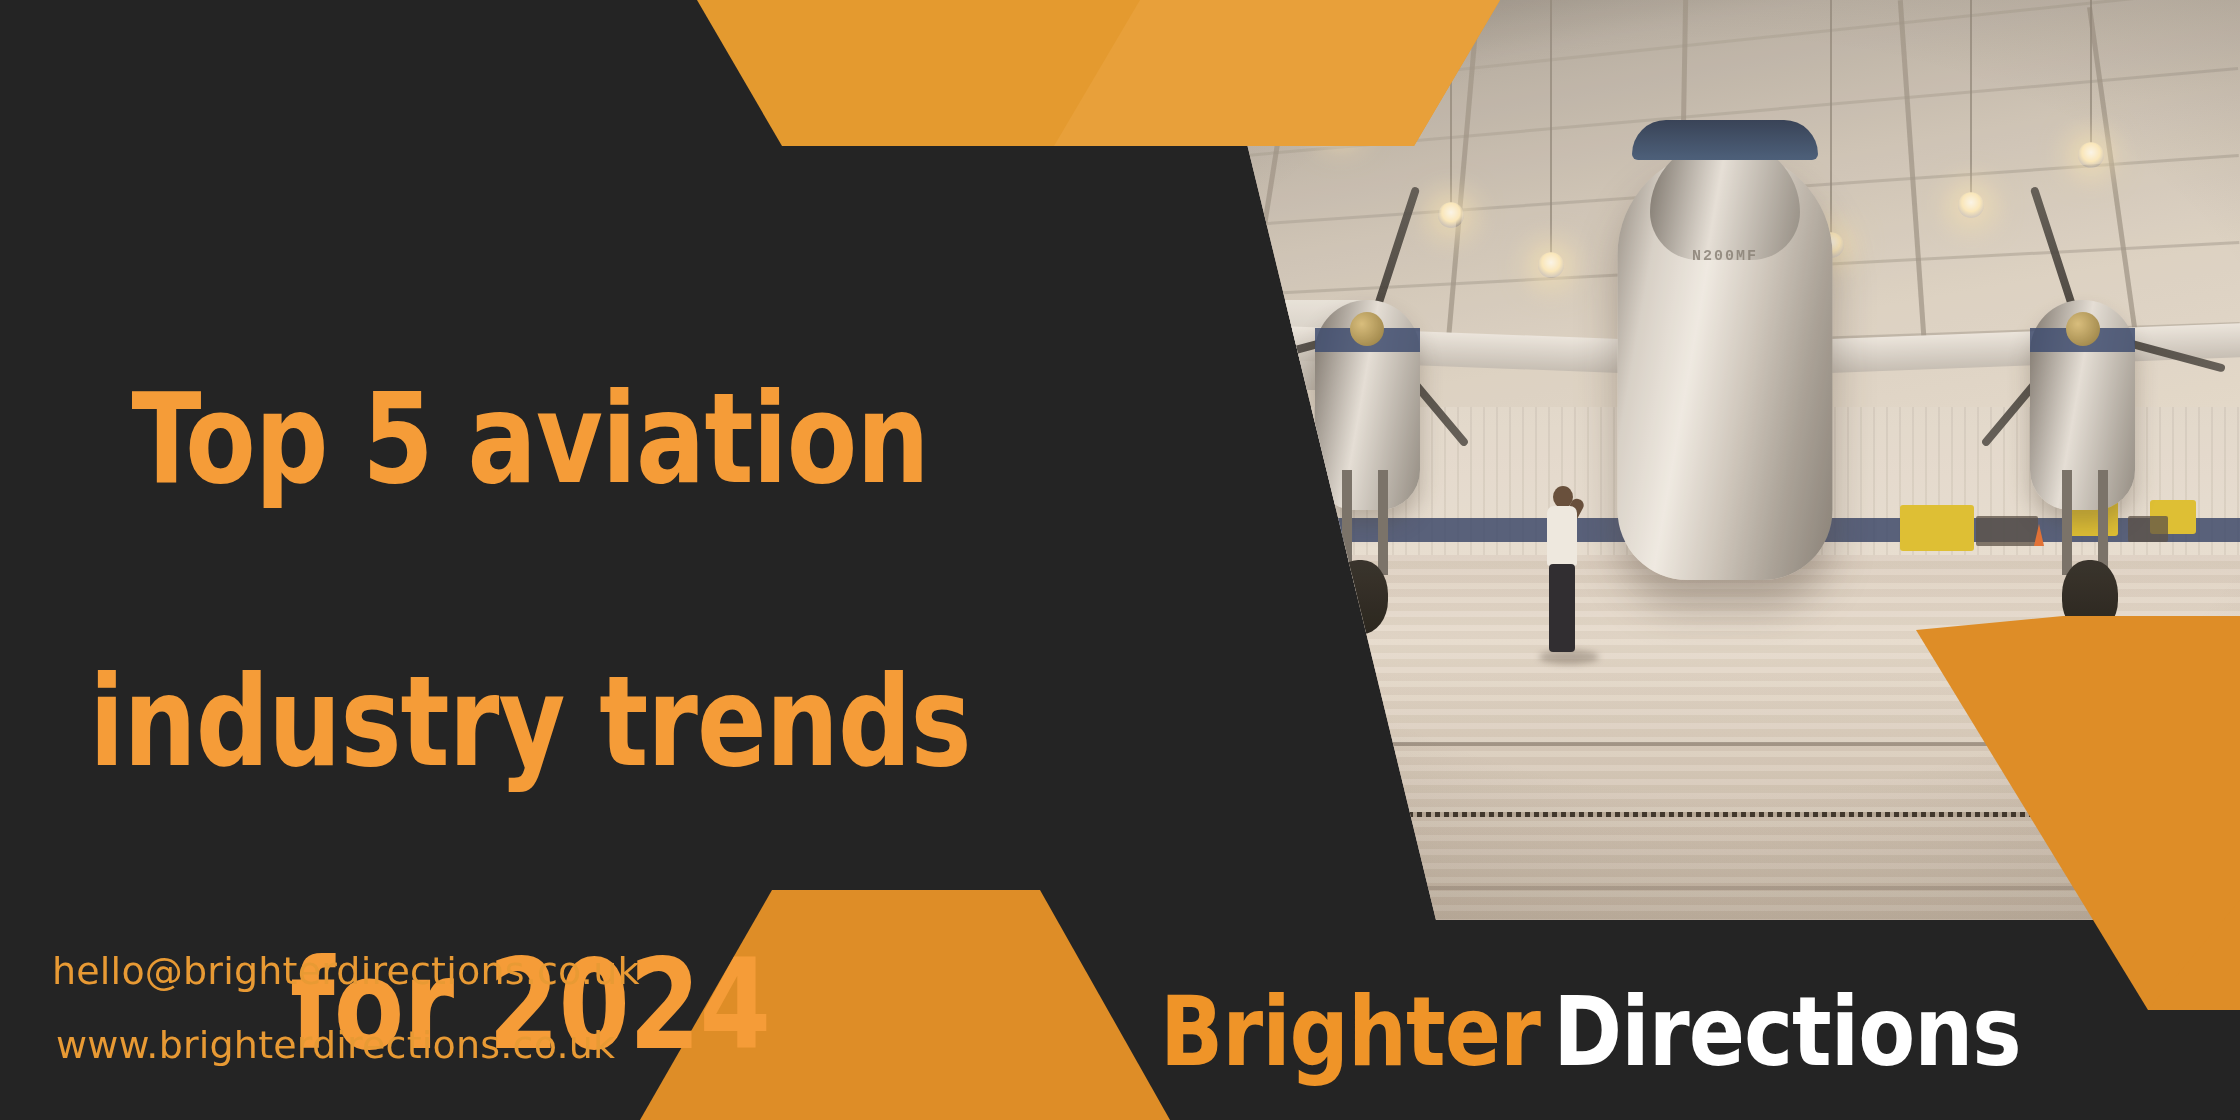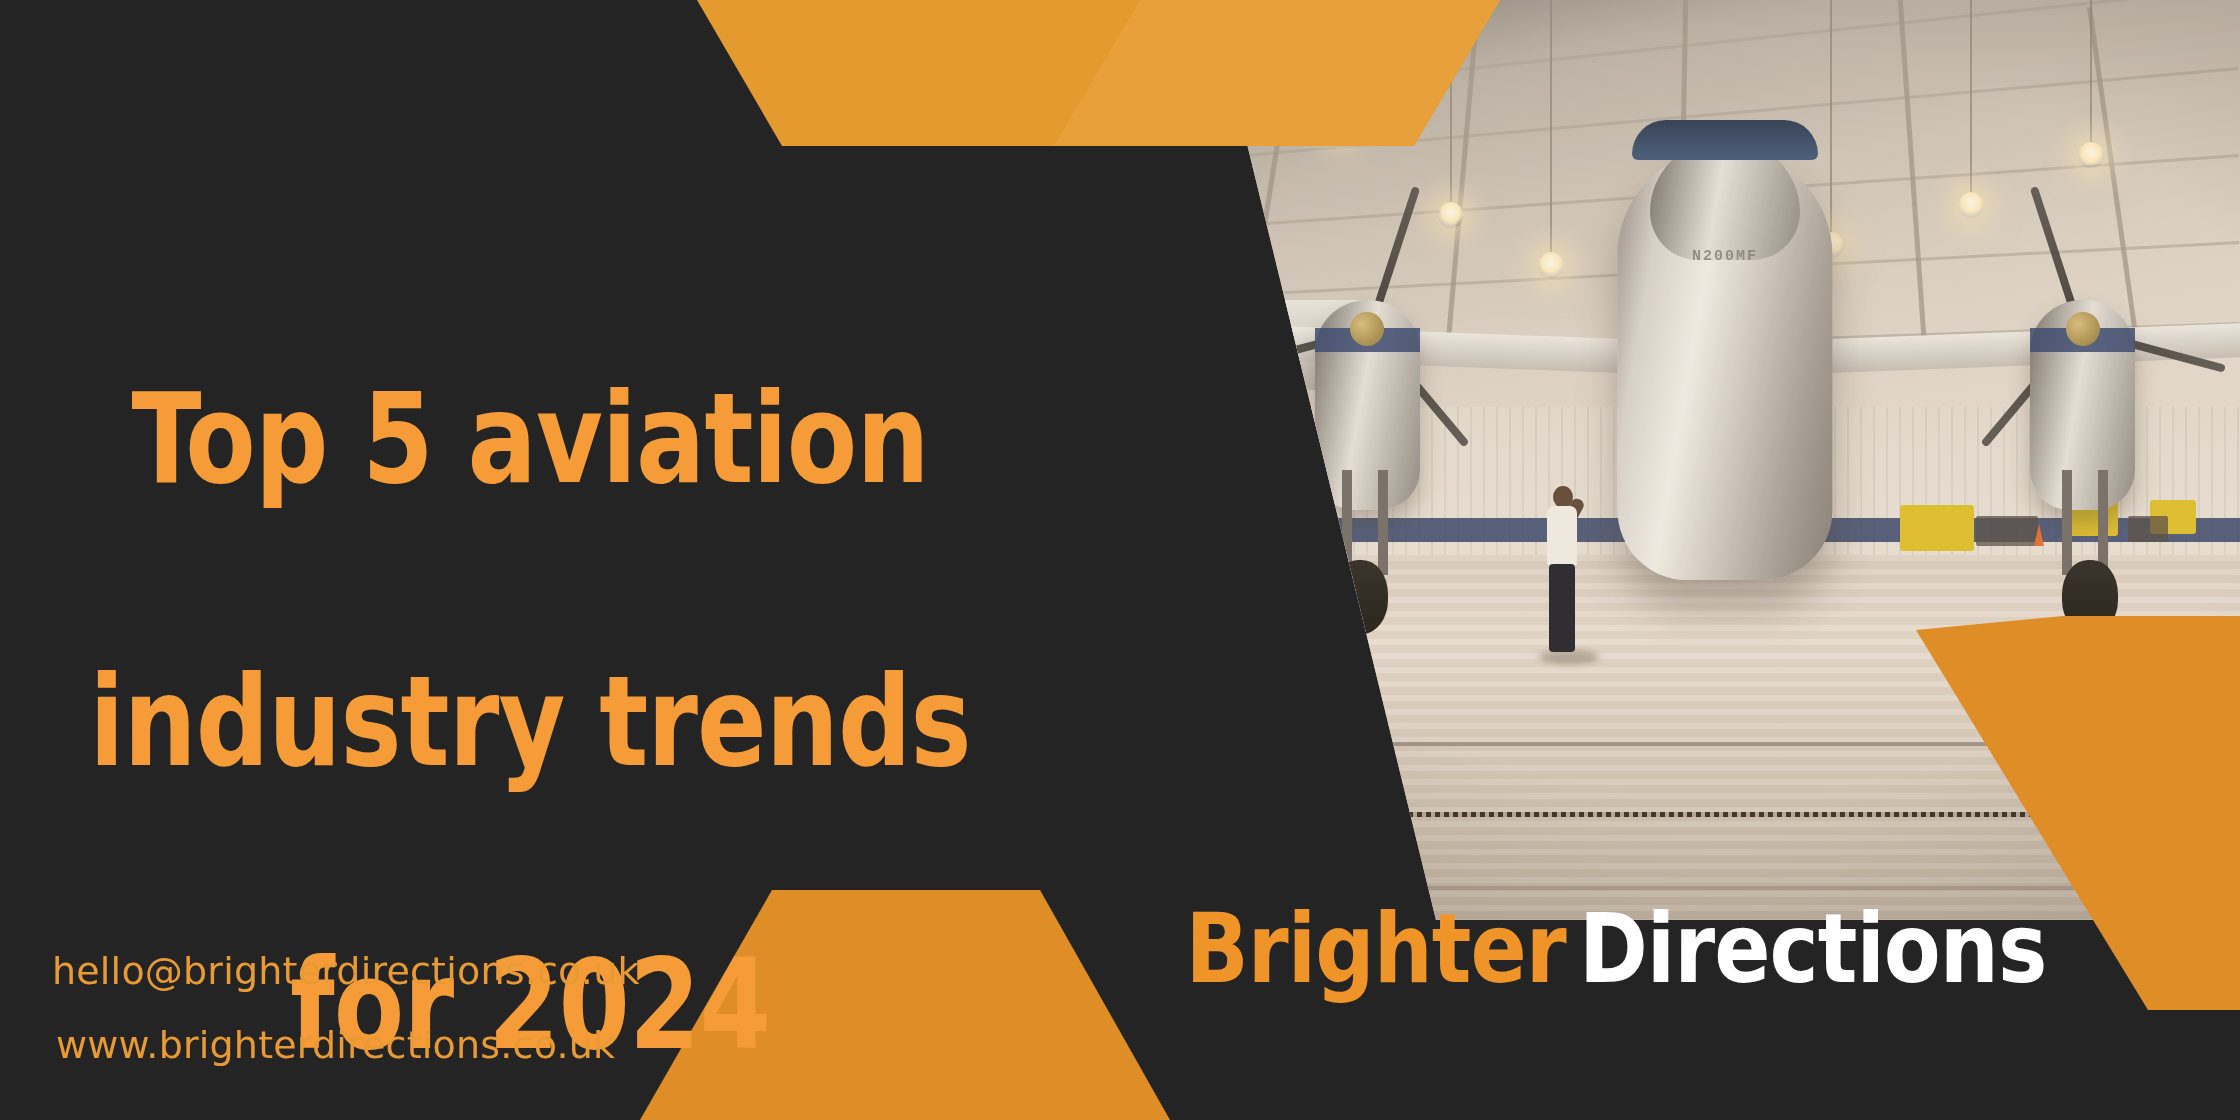--- a/index.html
+++ b/index.html
@@ -186,21 +186,21 @@
     font-weight:400;
     font-size:38px;
     line-height:1.0;
     letter-spacing:.2px;
   }
   .contact .c-line{display:block;}
   .contact .c-line + .c-line{margin-top:36px;margin-left:4px;}
 
   
   .logo{
-    position:absolute;left:1160px;top:900px;width:960px;text-align:center;
+    position:absolute;left:1160px;top:983px;width:960px;
   }
   .logo-main{
     font-family:"DejaVu Sans Condensed","Liberation Sans", sans-serif;
     font-weight:700;
     font-size:97px;
     line-height:1;
     letter-spacing:-1px;
     white-space:nowrap;
     transform:scaleX(.95);
     transform-origin:0 0;

